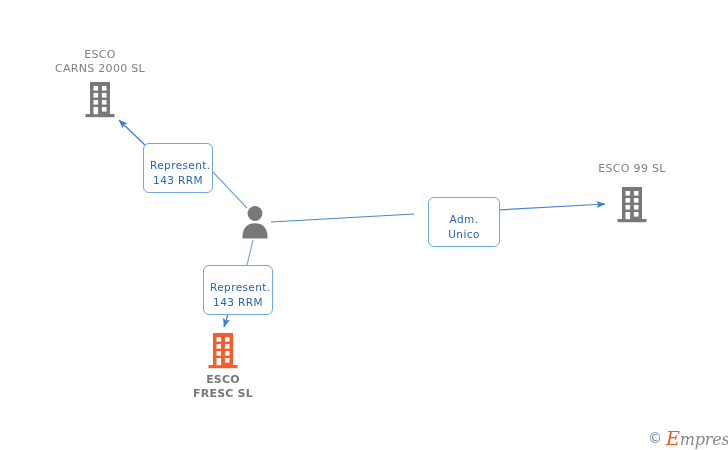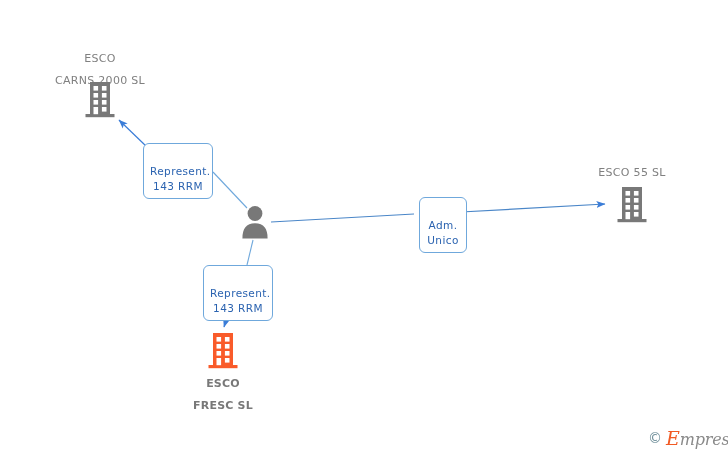--- a/index.html
+++ b/index.html
@@ -24,21 +24,21 @@
     width: 728px;
     height: 450px;
     pointer-events: none;
   }
   
   .node-label {
     position: absolute;
     text-align: center;
     color: #808080;
     font-size: 11px;
-    line-height: 22px;
+    line-height: 14px;
     letter-spacing: 0.3px;
     white-space: pre-line;
     font-family: "DejaVu Sans", sans-serif;
   }
   .node-label.focal {
     font-weight: bold;
     color: #787878;
     letter-spacing: 0.2px;
   }
   
@@ -49,21 +49,21 @@
   .badge {
     position: absolute;
     box-sizing: border-box;
     border: 1px solid #6fa8dc;
     border-radius: 6px;
     background: #ffffff;
     color: #2b63b0;
     font-size: 10.5px;
     line-height: 15px;
     text-align: center;
-    padding: 20px 6px 4px 6px;
+    padding: 14px 6px 4px 6px;
     letter-spacing: 0.4px;
     font-family: "DejaVu Sans", sans-serif;
     white-space: pre-line;
     box-shadow: 0 0 0 0 rgba(0,0,0,0);
   }
   
   .watermark {
     position: absolute;
     display: flex;
     align-items: center;
@@ -141,24 +141,24 @@
 
   <div class="icon-wrap" style="left:240px; top:205px;">
     <svg width="30" height="34" viewBox="0 0 30 34">
       <g fill="#787878">
         <circle cx="15" cy="8.5" r="7.4"></circle>
         <path d="M15 18.2 C6.2 18.2 2.4 23.6 2.4 33.5 L27.6 33.5 C27.6 23.6 23.8 18.2 15 18.2 Z"></path>
       </g>
     </svg>
   </div>
 
-  <div class="badge" style="left:419px; top:197px; width:48px;">Adm.
+  <div class="badge" style="left:428px; top:197px; width:72px;">Adm.
 Unico</div>
 
-  <div class="node-label" style="left:572px; top:162px; width:120px;">ESCO 55 SL</div>
+  <div class="node-label" style="left:572px; top:162px; width:120px;">ESCO 99 SL</div>
 
   <div class="icon-wrap" style="left:616px; top:185px;">
     <svg width="32" height="40" viewBox="0 0 32 40">
       <g fill="#787878">
         <rect x="6" y="2" width="20" height="33"></rect>
         <rect x="1.5" y="34" width="29" height="3.2"></rect>
       </g>
       <g fill="#ffffff">
         <rect x="9.5" y="6" width="4.6" height="4.6"></rect>
         <rect x="17.9" y="6" width="4.6" height="4.6"></rect>

